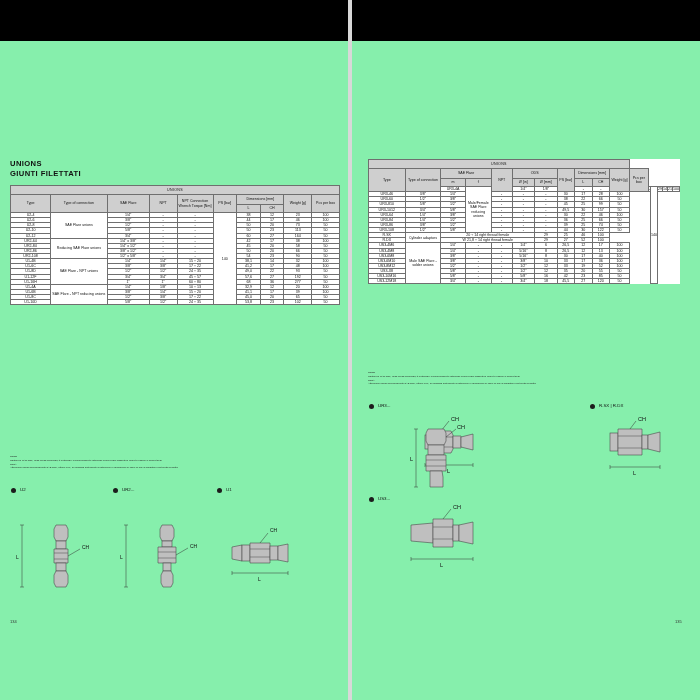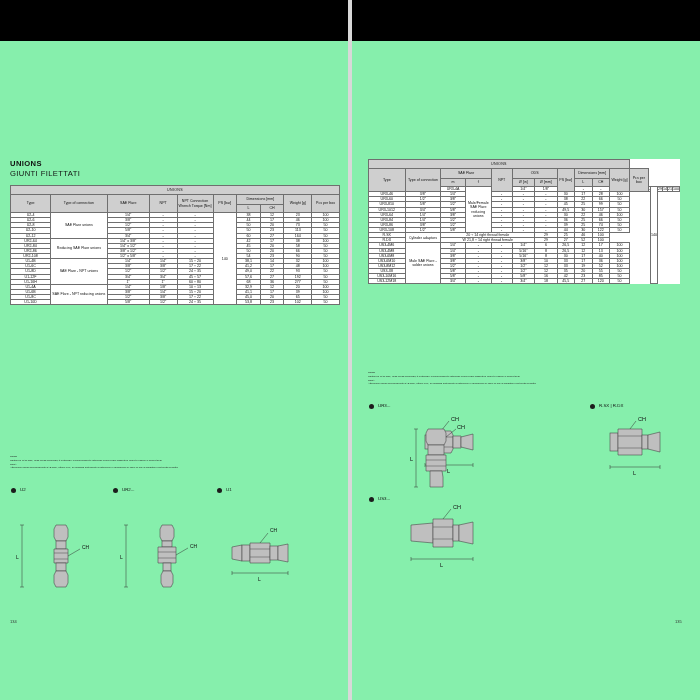--- a/index.html
+++ b/index.html
@@ -9,21 +9,21 @@
     overflow:hidden;
   }
   .spread{position:absolute;left:0;top:0;width:700px;height:700px;}
   .page{position:absolute;background:#86efac;margin-top:41px;}
   .page-left{left:0;top:0;width:350px;height:700px;}
   .page-right{left:350px;top:0;width:350px;height:700px;}
   .gutter{position:absolute;left:348px;top:0;width:4px;height:700px;background:#d8d8d8;}
 
   
   .l-title{position:absolute;left:10px;top:118px;font-size:7.6px;font-weight:bold;color:#111;letter-spacing:.4px;}
-  .l-subtitle{position:absolute;left:10px;top:128px;font-size:7.6px;font-weight:normal;color:#111;letter-spacing:.4px;}
+  .l-subtitle{position:absolute;left:10px;top:128px;font-size:7.6px;font-weight:bold;color:#111;letter-spacing:.4px;}
 
   table.tbl{border-collapse:collapse;position:absolute;background:#fff;}
   table.tbl td,table.tbl th{
     border:.5px solid #6f6f6f;
     font-size:3.6px;
     color:#111;
     text-align:center;
     vertical-align:middle;
     padding:0;
     line-height:1.15;

